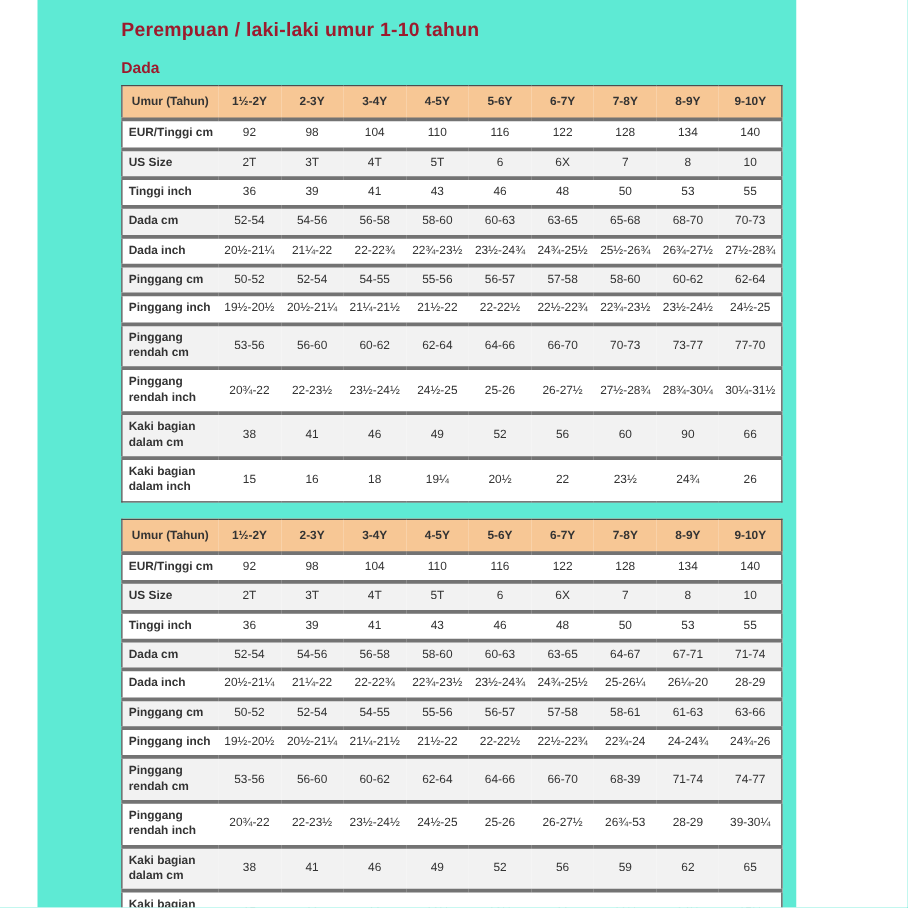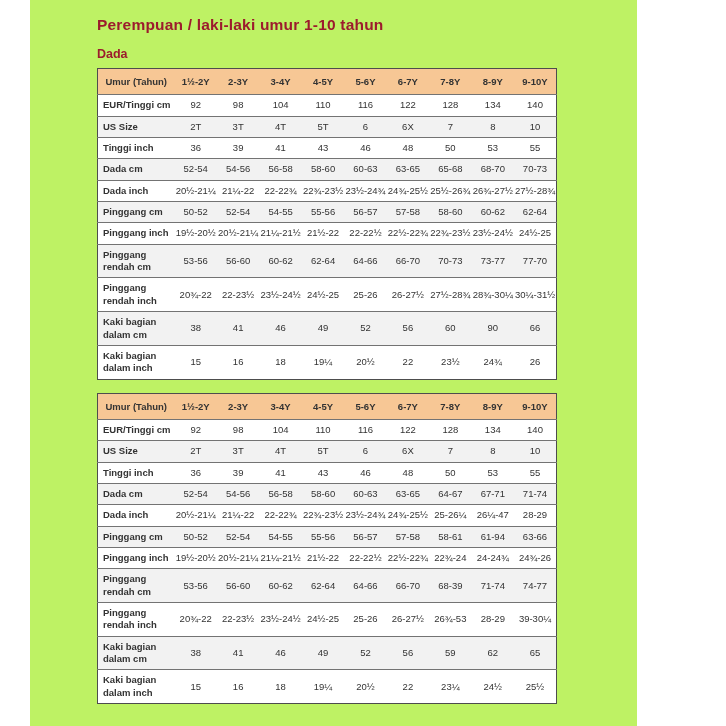--- a/index.html
+++ b/index.html
@@ -15,56 +15,56 @@
     height: 726px;
     background: #ffffff;
     overflow: hidden;
   }
   .content {
     position: absolute;
     left: 30px;
     top: 0;
     width: 607px;
     height: 726px;
-    background: #bef264;
+    background: #5eead4;
     padding: 16px 0 0 67px;
   }
   .page-title {
     color: #9C1B2D;
     font-size: 15.5px;
     font-weight: bold;
     letter-spacing: 0.2px;
     margin-bottom: 13px;
   }
   .section-label {
     color: #9C1B2D;
     font-size: 12.5px;
     font-weight: bold;
     margin-bottom: 7px;
   }
   table.size-table {
-    width: 460px;
+    width: 529px;
     border-collapse: collapse;
     border: 1.5px solid #4D4D4D;
     background: #ffffff;
     table-layout: fixed;
     margin-bottom: 13px;
   }
   table.size-table col.label-col { width: 77px; }
   table.size-table thead th {
     background: #F7C795;
     color: #333333;
     font-size: 9.5px;
     font-weight: bold;
     text-align: center;
     padding: 7px 1px;
     line-height: 1.2;
   }
   table.size-table tbody tr:nth-child(even) { background: #F2F2F2; }
-  table.size-table tbody tr { border-top: 1px solid #737373; }
+  table.size-table tbody tr { border-top: 3px solid #737373; }
   table.size-table tbody th {
     color: #333333;
     font-size: 9.5px;
     font-weight: bold;
     text-align: left;
     padding: 4px 2px 4px 5px;
     line-height: 1.3;
   }
   table.size-table tbody td {
     color: #333333;
@@ -308,33 +308,33 @@
           </tr>
           <tr>
             <th>Dada inch</th>
             <td>20½-21¼</td>
             <td>21¼-22</td>
             <td>22-22¾</td>
             <td>22¾-23½</td>
             <td>23½-24¾</td>
             <td>24¾-25½</td>
             <td>25-26¼</td>
-            <td>26¼-47</td>
+            <td>26¼-20</td>
             <td>28-29</td>
           </tr>
           <tr>
             <th>Pinggang cm</th>
             <td>50-52</td>
             <td>52-54</td>
             <td>54-55</td>
             <td>55-56</td>
             <td>56-57</td>
             <td>57-58</td>
             <td>58-61</td>
-            <td>61-94</td>
+            <td>61-63</td>
             <td>63-66</td>
           </tr>
           <tr>
             <th>Pinggang inch</th>
             <td>19½-20½</td>
             <td>20½-21¼</td>
             <td>21¼-21½</td>
             <td>21½-22</td>
             <td>22-22½</td>
             <td>22½-22¾</td>

